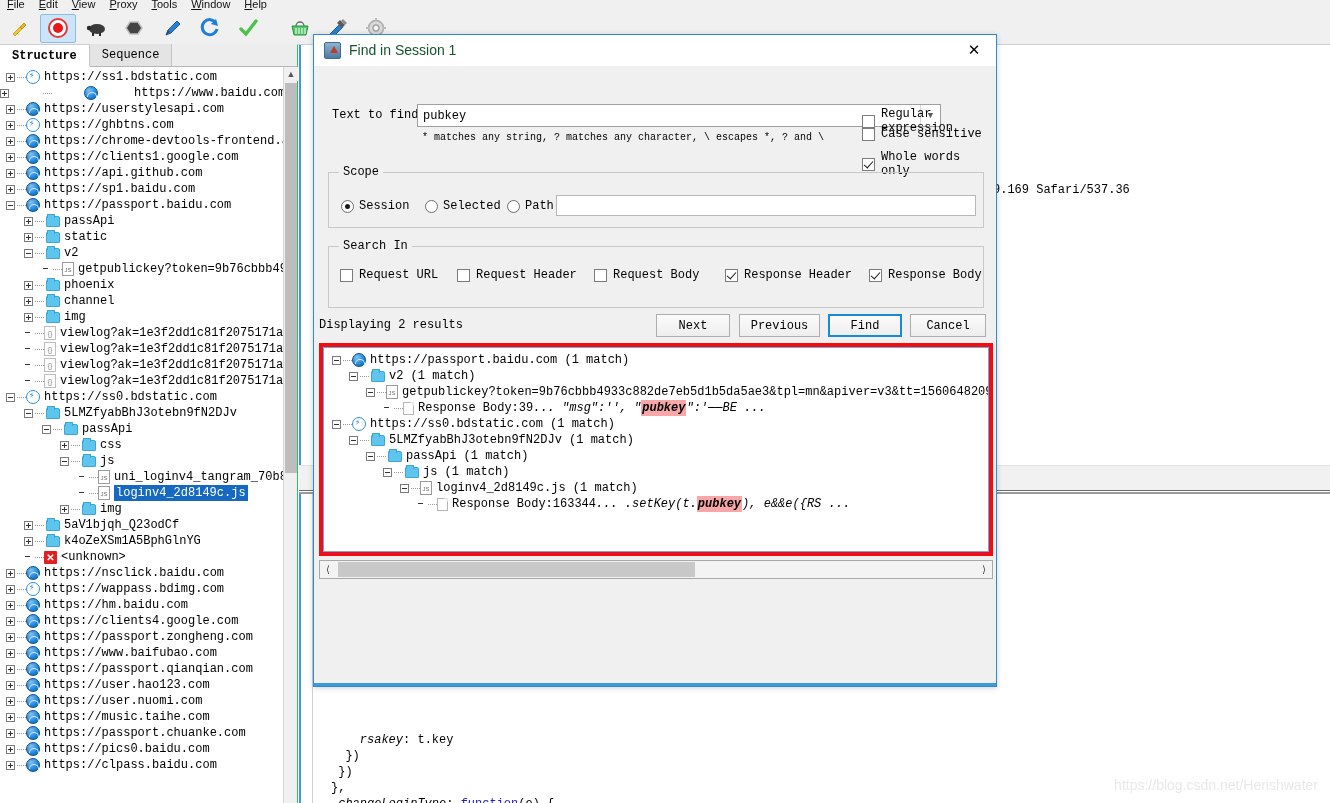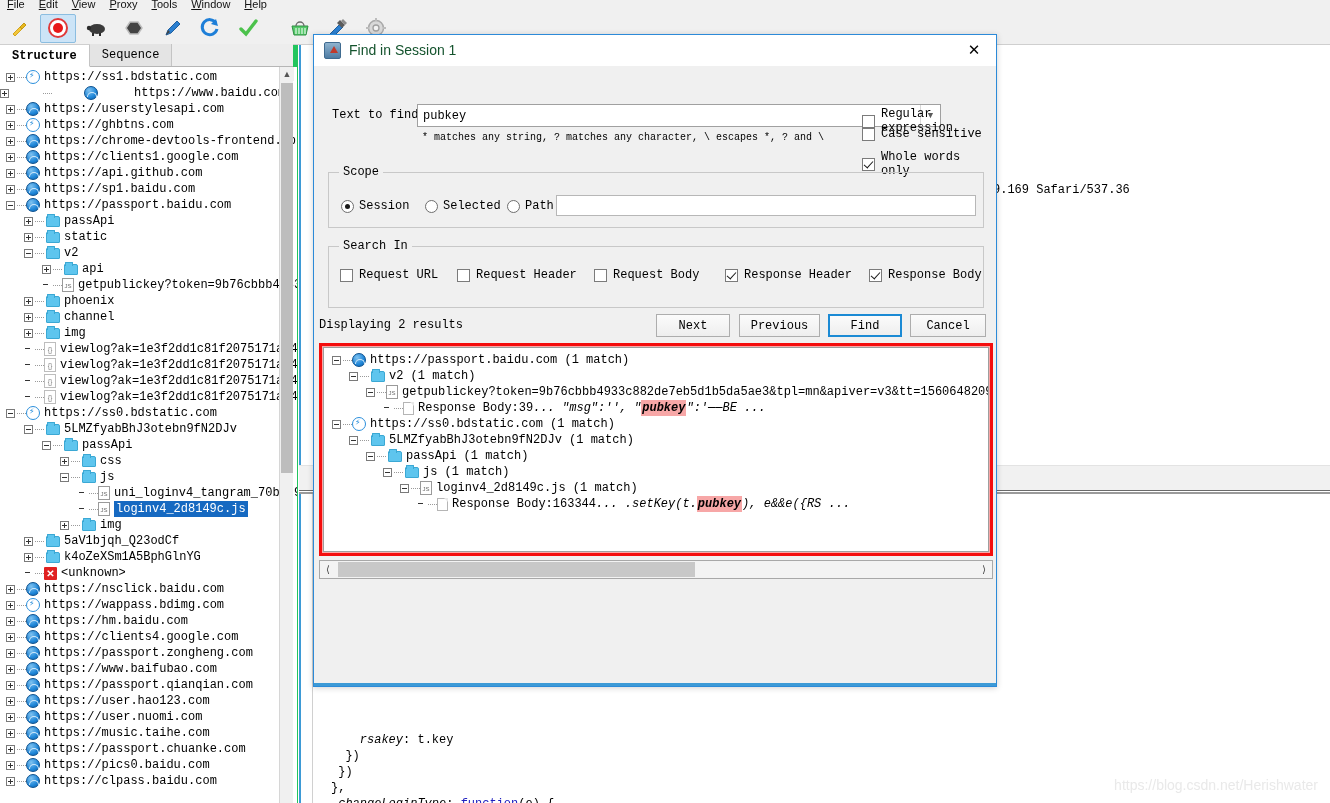--- a/index.html
+++ b/index.html
@@ -51,21 +51,21 @@
     border: 1px solid #8bbde0;
   }
   .tbtn svg { display: block; }
   .tb-sep { width: 14px; }
 
   
   .sidebar {
     position: absolute; left: 0; top: 45px;
     width: 298px; height: 758px;
     background: #ffffff;
-    border-right: 5px solid #22c55e;
+    border-right: 1px solid #22c55e;
   }
   .tabstrip {
     position: relative; height: 22px;
     background: #ededed;
     border-bottom: 1px solid #b6b6b6;
     display: flex; align-items: flex-end;
   }
   .tab {
     height: 22px; padding: 0 12px;
     font-family: "Liberation Mono", monospace;
@@ -339,21 +339,21 @@
     font-family: "Liberation Mono", monospace; font-size: 12px;
     display: flex; align-items: center; justify-content: center;
     color: #000;
   }
   .btn.primary { border: 2px solid #1b8ad4; }
 
   .resultbox {
     position: absolute; left: 5px; top: 277px;
     width: 674px; height: 213px;
     border: 3px solid #f40d0d;
-    background: #fca5a5;
+    background: #be185d;
   }
   .resultinner {
     position: absolute; left: 1px; top: 1px; right: 1px; bottom: 1px;
     background: #fff; border: 1px solid #9e9e9e;
     overflow: hidden;
   }
   .rtree {
     position: relative;
     font-family: "Liberation Mono", monospace; font-size: 12px; color: #000;
     padding-top: 4px;
@@ -580,28 +580,20 @@
             </span>
             <span class="tlabel">static</span>
           </div>
           <div class="trow" style="padding-left: 24px;">
             <span class="exp"></span>
             <span class="dots"></span>
             <span class="ico" style="margin-left: 2px;">
               <span class="folder"></span>
             </span>
             <span class="tlabel">v2</span>
-          </div>
-          <div class="trow" style="padding-left: 42px;">
-            <span class="exp plus"></span>
-            <span class="dots"></span>
-            <span class="ico" style="margin-left: 2px;">
-              <span class="folder"></span>
-            </span>
-            <span class="tlabel">api</span>
           </div>
           <div class="trow" style="padding-left: 42px;">
             <span class="exp none"></span>
             <span class="dots"></span>
             <span class="ico">
               <span class="jsdoc">JS</span>
             </span>
             <span class="tlabel">getpublickey?token=9b76cbbb4933c8</span>
           </div>
           <div class="trow" style="padding-left: 24px;">

